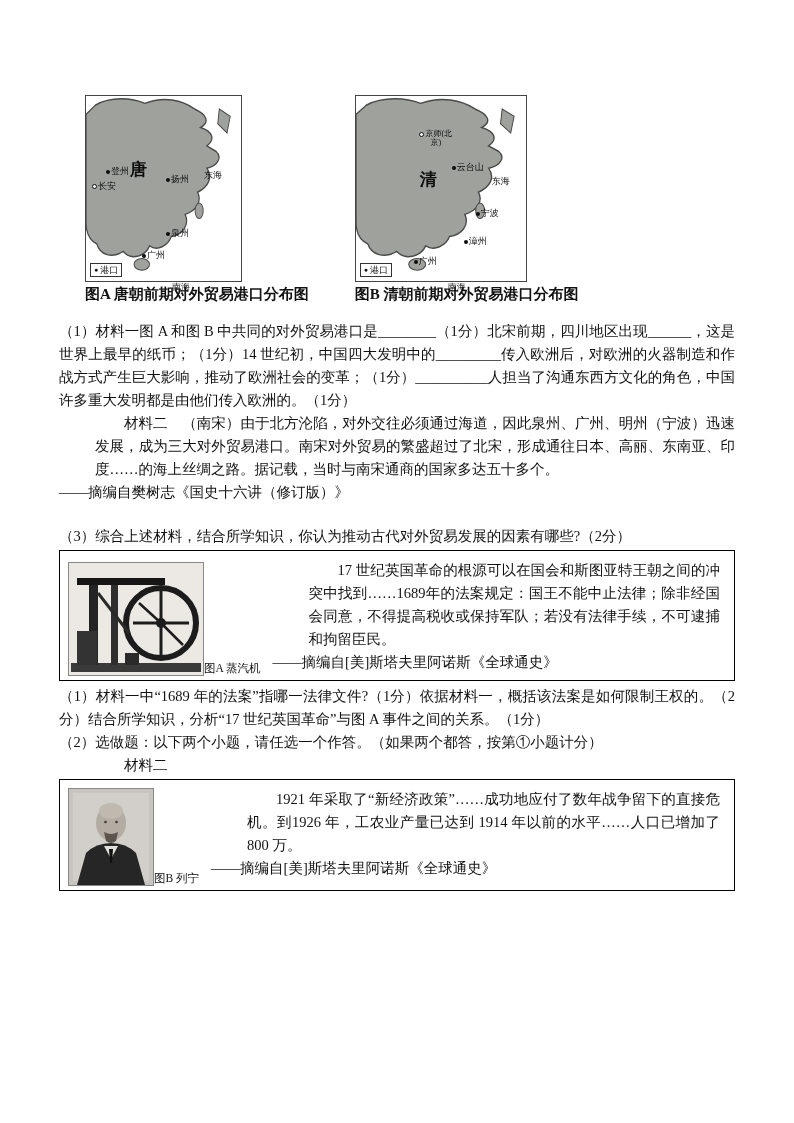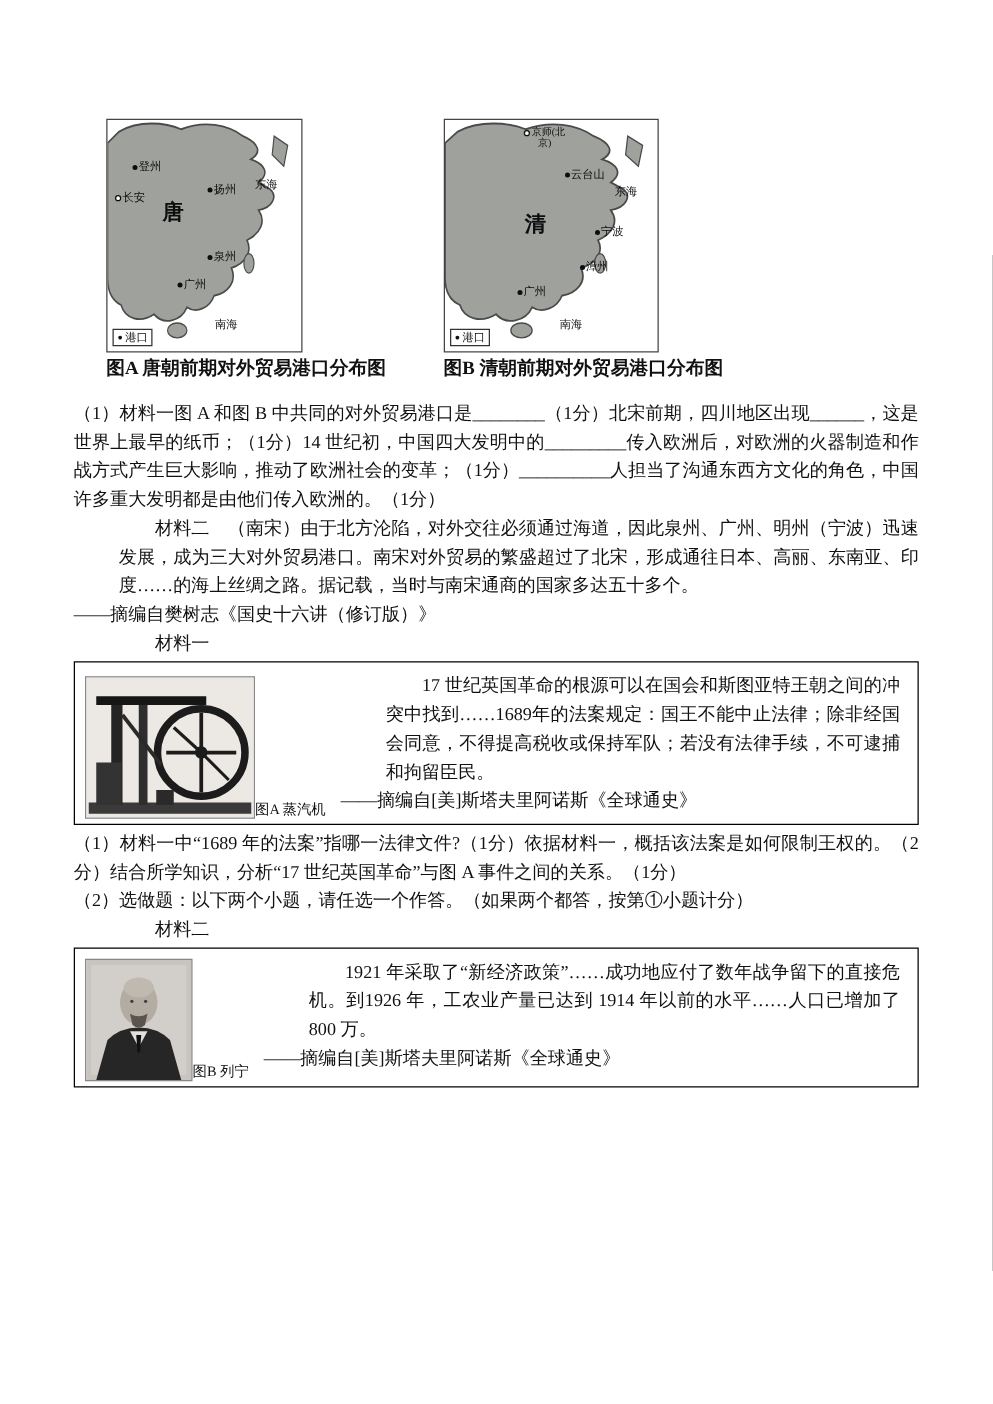--- a/index.html
+++ b/index.html
@@ -8,21 +8,21 @@
     box-sizing:border-box;padding:95px 59px 0 59px;overflow:hidden;
     font-family:"Liberation Serif","DejaVu Serif",serif;color:#111;
   }
   
   .maps-row{display:flex;gap:46px;margin-left:26px;}
   .map-fig{margin:0;}
   .map-box{position:relative;border:1px solid #444;background:#fff;height:185px;}
   .map-box.a{width:155px;}
   .map-box.b{width:170px;}
   .map-svg{position:absolute;left:0;top:0;width:100%;height:100%;}
-  .map-label{position:absolute;font-size:9px;line-height:1.15;white-space:nowrap;color:#0d0d0d;}
+  .map-label{position:absolute;font-size:9px;line-height:1.15;white-space:nowrap;color:#0d0d0d;margin-top:28px;}
   .map-label.wrap{white-space:normal;width:36px;text-align:center;font-size:8px;}
   .port::before{content:"";display:inline-block;width:4px;height:4px;background:#0d0d0d;border-radius:50%;margin-right:1px;vertical-align:middle;}
   .cap::before{content:"";display:inline-block;width:3px;height:3px;background:#fff;border:1px solid #0d0d0d;border-radius:50%;margin-right:1px;vertical-align:middle;}
   .dynasty{position:absolute;font-size:17px;font-weight:bold;color:#0d0d0d;}
   .map-legend{position:absolute;left:4px;bottom:4px;border:1px solid #333;background:#fff;font-size:9px;line-height:12px;padding:0 3px;display:flex;align-items:center;gap:2px;}
   .legend-dot{font-size:7px;line-height:12px;}
   .map-caption{text-align:center;font-size:15px;font-weight:bold;margin-top:3px;}
   
   .para{margin:0;font-size:14.5px;line-height:23px;text-align:justify;text-justify:inter-ideograph;}
   .para.first{margin-top:16px;}
@@ -49,21 +49,21 @@
           <path d="M6,5 C16,0 30,1 38,4 C50,0 62,2 70,7 C78,10 80,14 74,17
                    C81,19 84,23 78,27 L84,30 C88,33 85,38 78,39
                    C82,44 79,49 72,52 C75,57 71,62 64,64
                    C67,70 62,75 55,76 C53,81 46,84 41,81
                    C38,87 29,89 24,84 C17,88 9,86 7,80
                    C2,78 0,74 0,68 L0,10 Z" fill="#9fa19d" stroke="#4a4a4a" stroke-width="0.8"></path>
           <path d="M86,7 L93,11 L91,20 L85,15 Z" fill="#9fa19d" stroke="#4a4a4a" stroke-width="0.6"></path>
           <ellipse cx="73" cy="62" rx="2.6" ry="4.2" fill="#9fa19d" stroke="#4a4a4a" stroke-width="0.6"></ellipse>
           <ellipse cx="36" cy="91" rx="5" ry="3.2" fill="#9fa19d" stroke="#4a4a4a" stroke-width="0.6"></ellipse>
         </svg>
-        <span class="map-label port" style="left:20px;top:32px;">登州</span>
+        <span class="map-label port" style="left:20px;top:42px;">登州</span>
         <span class="map-label cap" style="left:6px;top:57px;">长安</span>
         <span class="dynasty" style="left:44px;top:62px;">唐</span>
         <span class="map-label port" style="left:80px;top:50px;">扬州</span>
         <span class="map-label" style="left:118px;top:46px;">东海</span>
         <span class="map-label port" style="left:80px;top:104px;">泉州</span>
         <span class="map-label port" style="left:56px;top:126px;">广州</span>
         <span class="map-label" style="left:86px;top:158px;">南海</span>
         <span class="map-legend">
           <span class="legend-dot">●</span>
           <span>港口</span>
@@ -98,22 +98,22 @@
           <span>港口</span>
         </span>
       </div>
       <figcaption class="map-caption">图B 清朝前期对外贸易港口分布图</figcaption>
     </figure>
   </div>
 
   <p class="para first">（1）材料一图 A 和图 B 中共同的对外贸易港口是________（1分）北宋前期，四川地区出现______，这是世界上最早的纸币；（1分）14 世纪初，中国四大发明中的_________传入欧洲后，对欧洲的火器制造和作战方式产生巨大影响，推动了欧洲社会的变革；（1分）__________人担当了沟通东西方文化的角色，中国许多重大发明都是由他们传入欧洲的。（1分）</p>
   <p class="para indent">材料二　（南宋）由于北方沦陷，对外交往必须通过海道，因此泉州、广州、明州（宁波）迅速发展，成为三大对外贸易港口。南宋对外贸易的繁盛超过了北宋，形成通往日本、高丽、东南亚、印度……的海上丝绸之路。据记载，当时与南宋通商的国家多达五十多个。</p>
   <p class="para right">——摘编自樊树志《国史十六讲（修订版）》</p>
+  <p class="para gap">（3）综合上述材料，结合所学知识，你认为推动古代对外贸易发展的因素有哪些?（2分）</p>
 
-  <p class="para indent">材料一</p>
 
   <div class="mat-box">
     <div class="img-cell">
       <span class="photo-frame">
         <svg width="134" height="112" viewBox="0 0 134 112">
           <rect x="0" y="0" width="134" height="112" fill="#ece9e4"></rect>
           <rect x="2" y="100" width="130" height="9" fill="#3a3a3a"></rect>
           <circle cx="92" cy="60" r="35" fill="none" stroke="#1c1c1c" stroke-width="6"></circle>
           <circle cx="92" cy="60" r="5" fill="#1c1c1c"></circle>
           <line x1="92" y1="60" x2="92" y2="28" stroke="#1c1c1c" stroke-width="3"></line>

